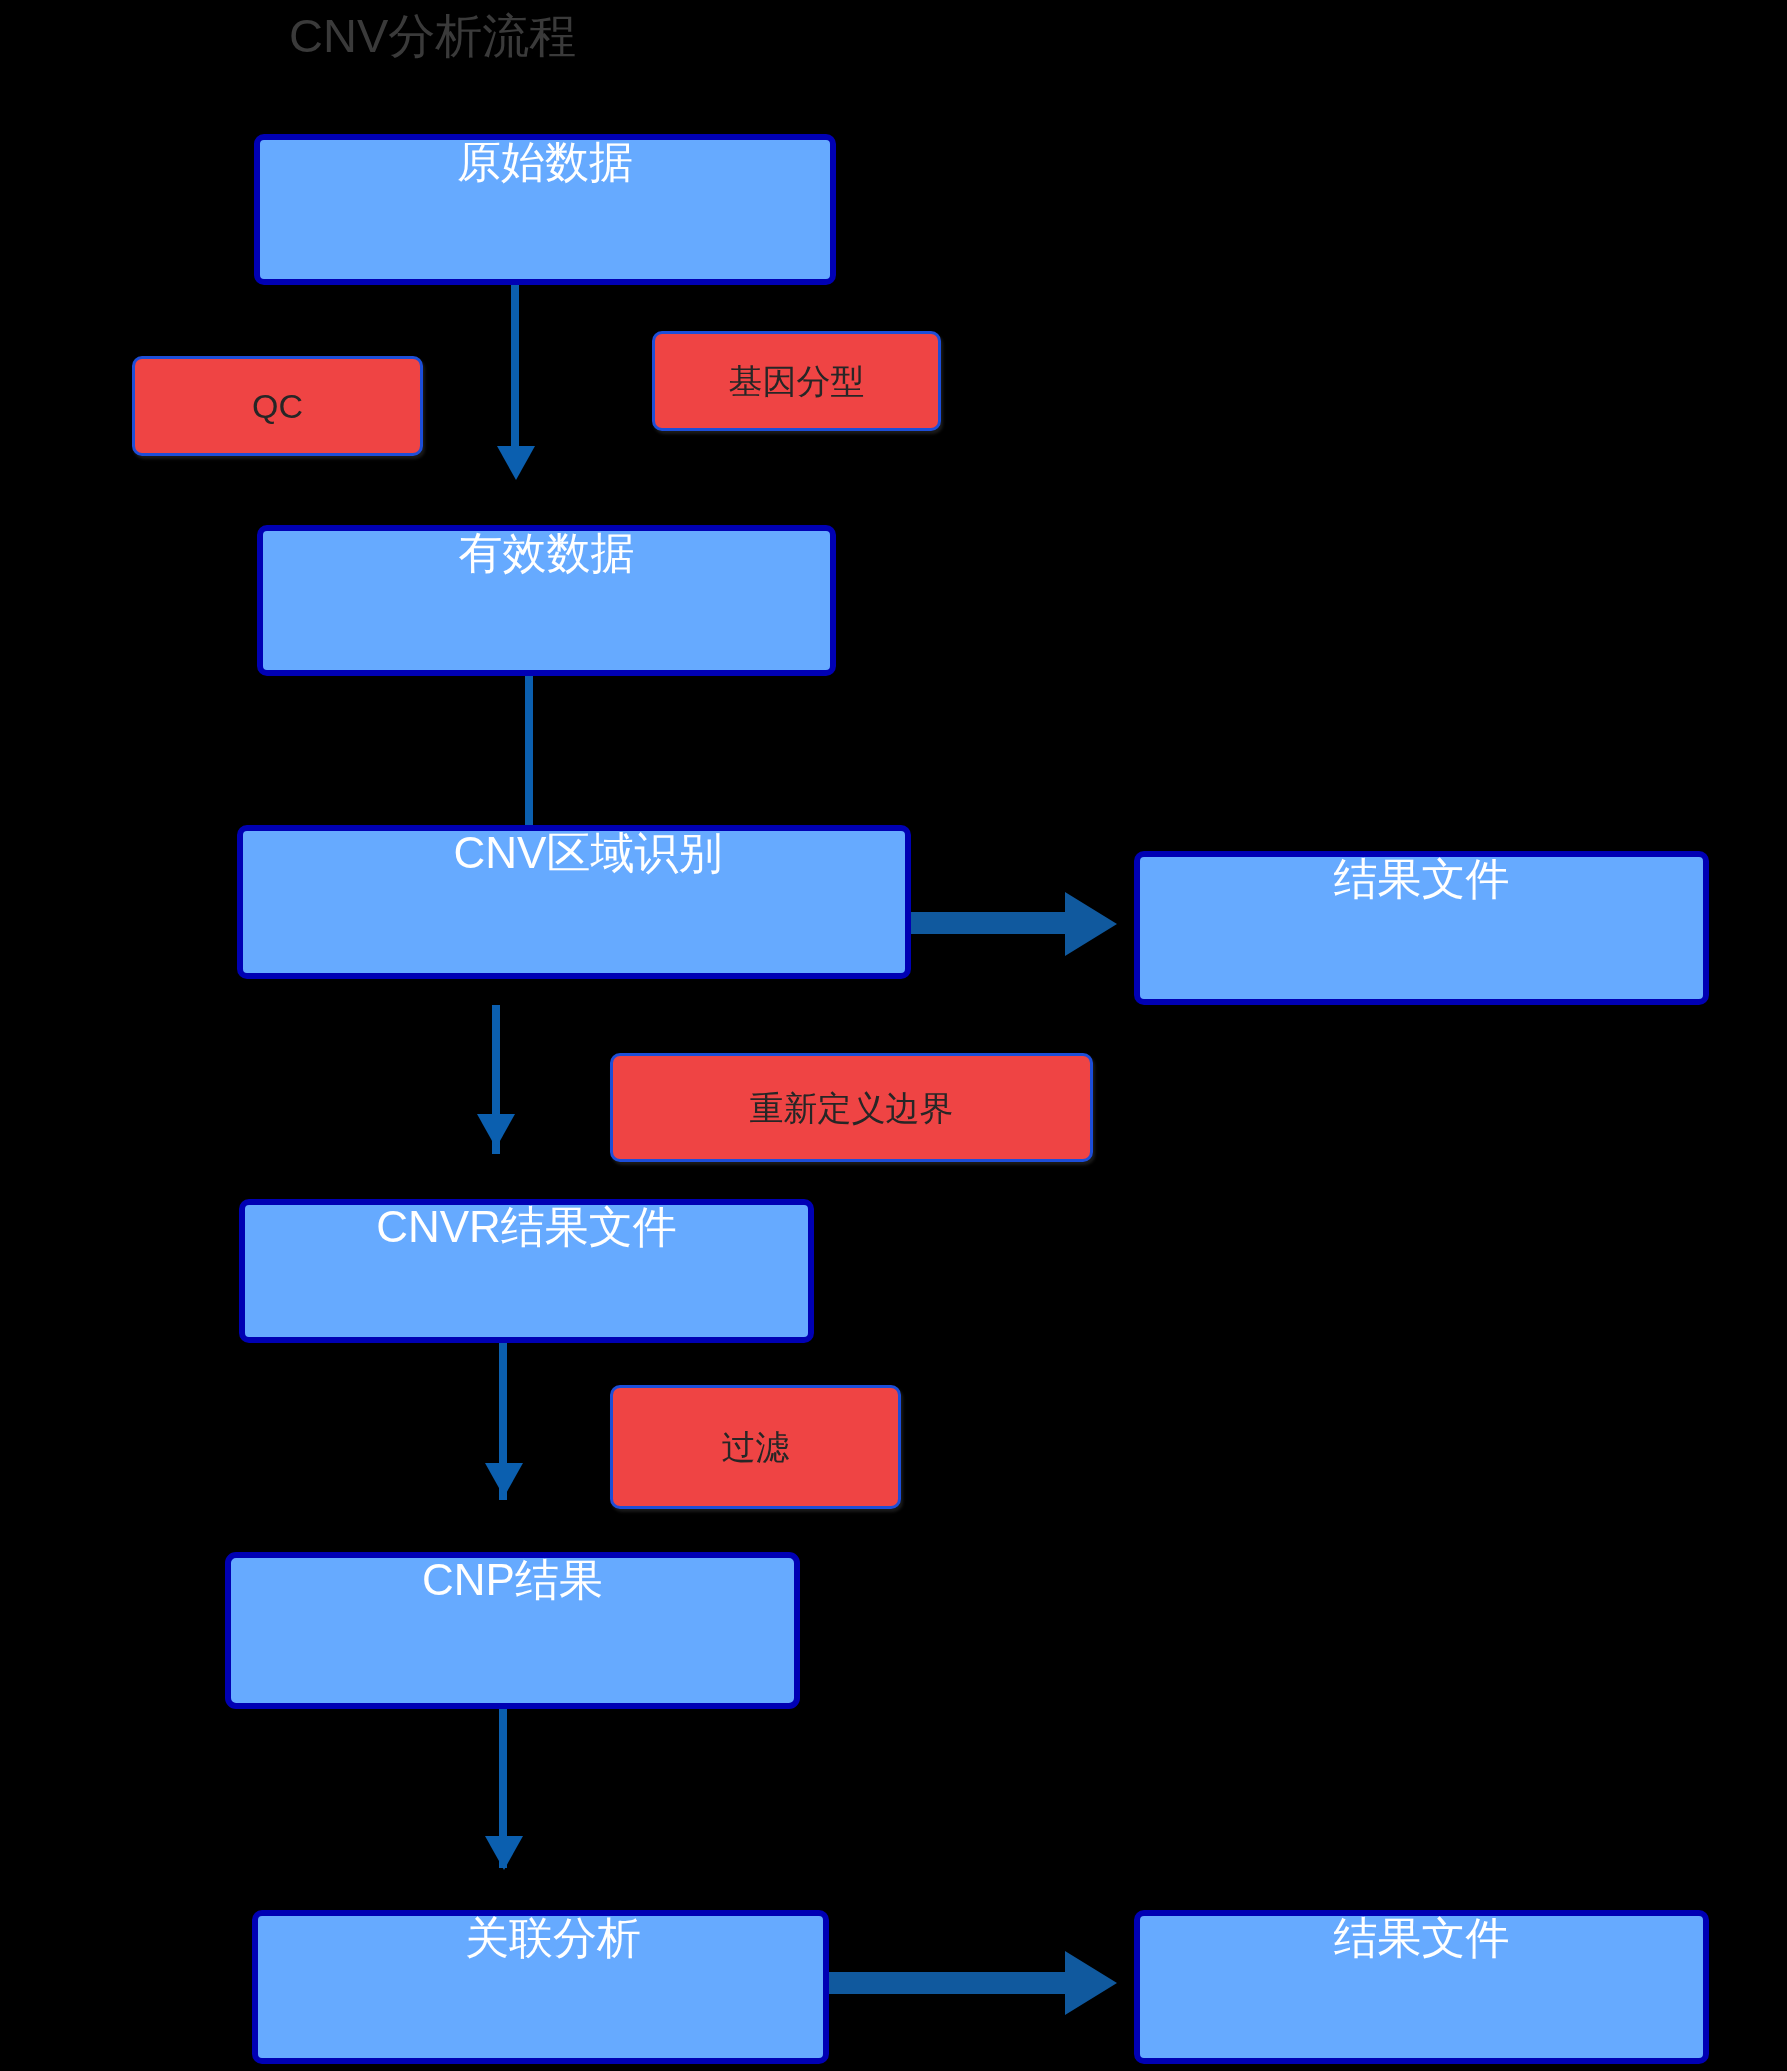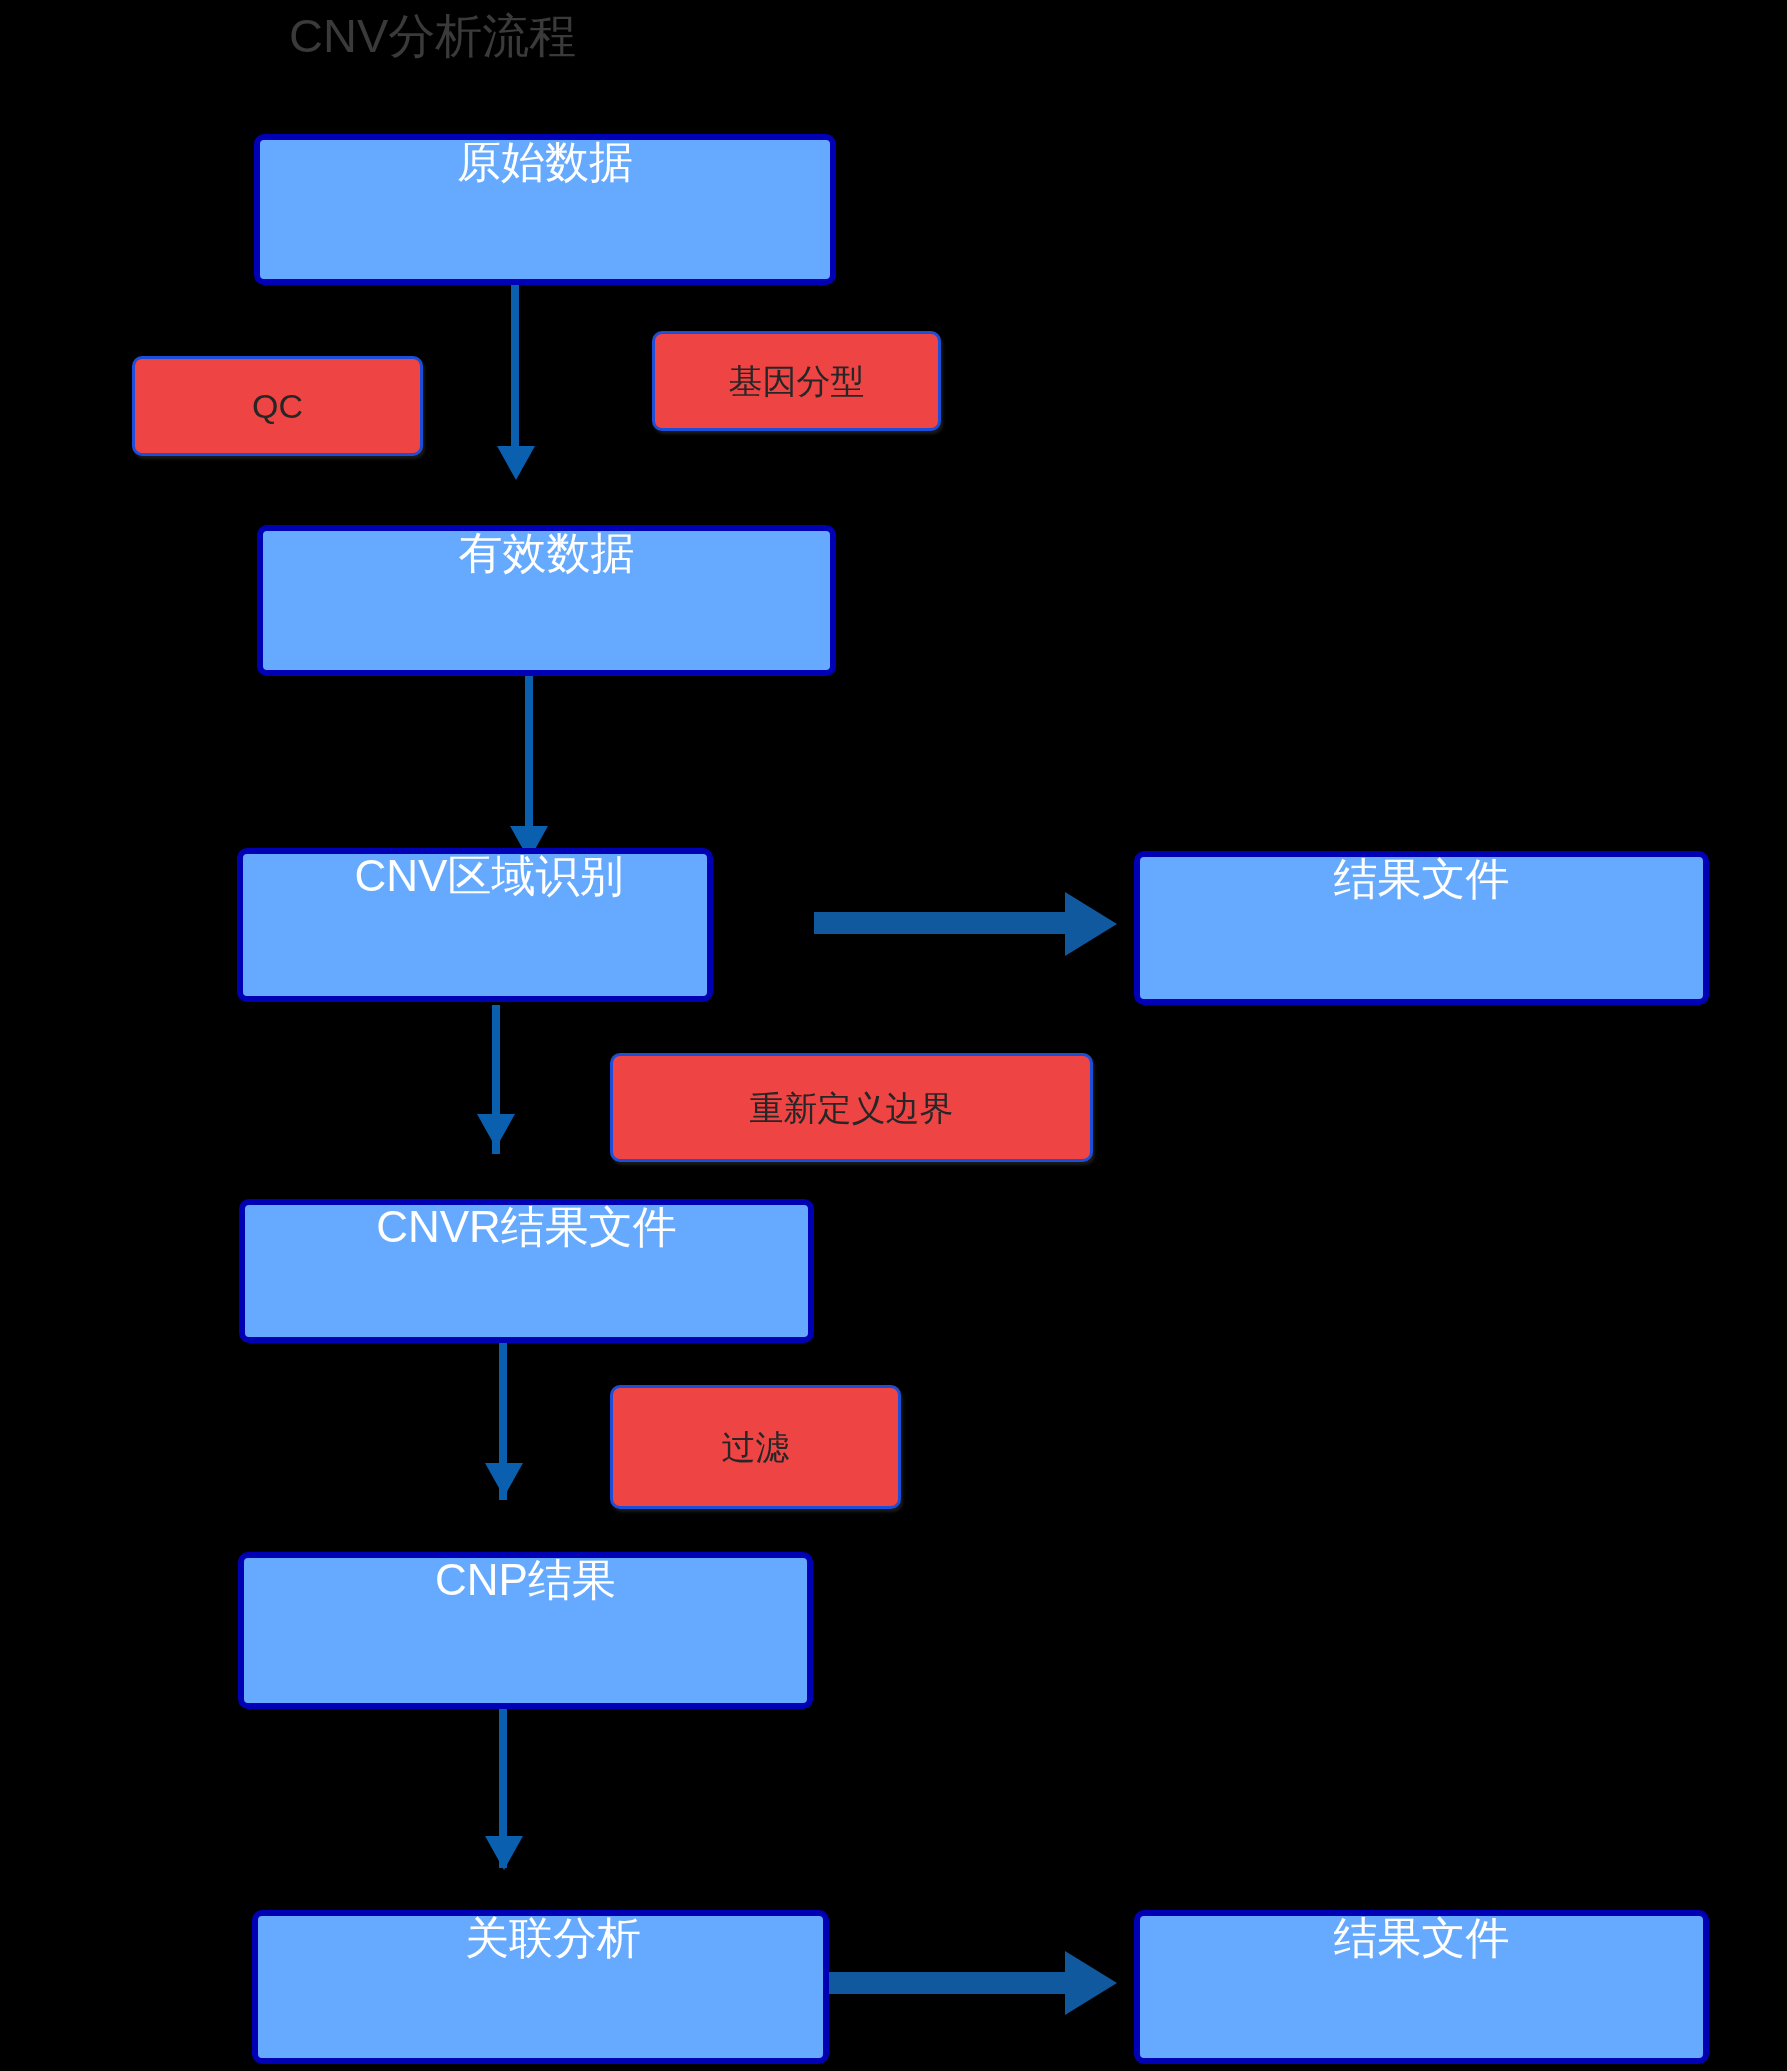--- a/index.html
+++ b/index.html
@@ -127,33 +127,33 @@
   <div class="arrow-h-head" style="left:1065px; top:1951px;"></div>
 
   <div class="node" style="left:254px; top:134px; width:582px; height:151px;">
     <span>原始数据</span>
   </div>
 
   <div class="node" style="left:257px; top:525px; width:579px; height:151px;">
     <span>有效数据</span>
   </div>
 
-  <div class="node" style="left:237px; top:848px; width:476px; height:154px;padding-left:28px;">
+  <div class="node" style="left:237px; top:825px; width:674px; height:154px;padding-left:28px;">
     <span>CNV区域识别</span>
   </div>
 
   <div class="node" style="left:1134px; top:851px; width:575px; height:154px;">
     <span>结果文件</span>
   </div>
 
   <div class="node" style="left:239px; top:1199px; width:575px; height:144px;">
     <span>CNVR结果文件</span>
   </div>
 
-  <div class="node" style="left:238px; top:1552px; width:575px; height:157px;">
+  <div class="node" style="left:225px; top:1552px; width:575px; height:157px;border-radius:11px;">
     <span>CNP结果</span>
   </div>
 
   <div class="node" style="left:252px; top:1910px; width:577px; height:154px;padding-left:25px;">
     <span>关联分析</span>
   </div>
 
   <div class="node" style="left:1134px; top:1910px; width:575px; height:154px;">
     <span>结果文件</span>
   </div>

